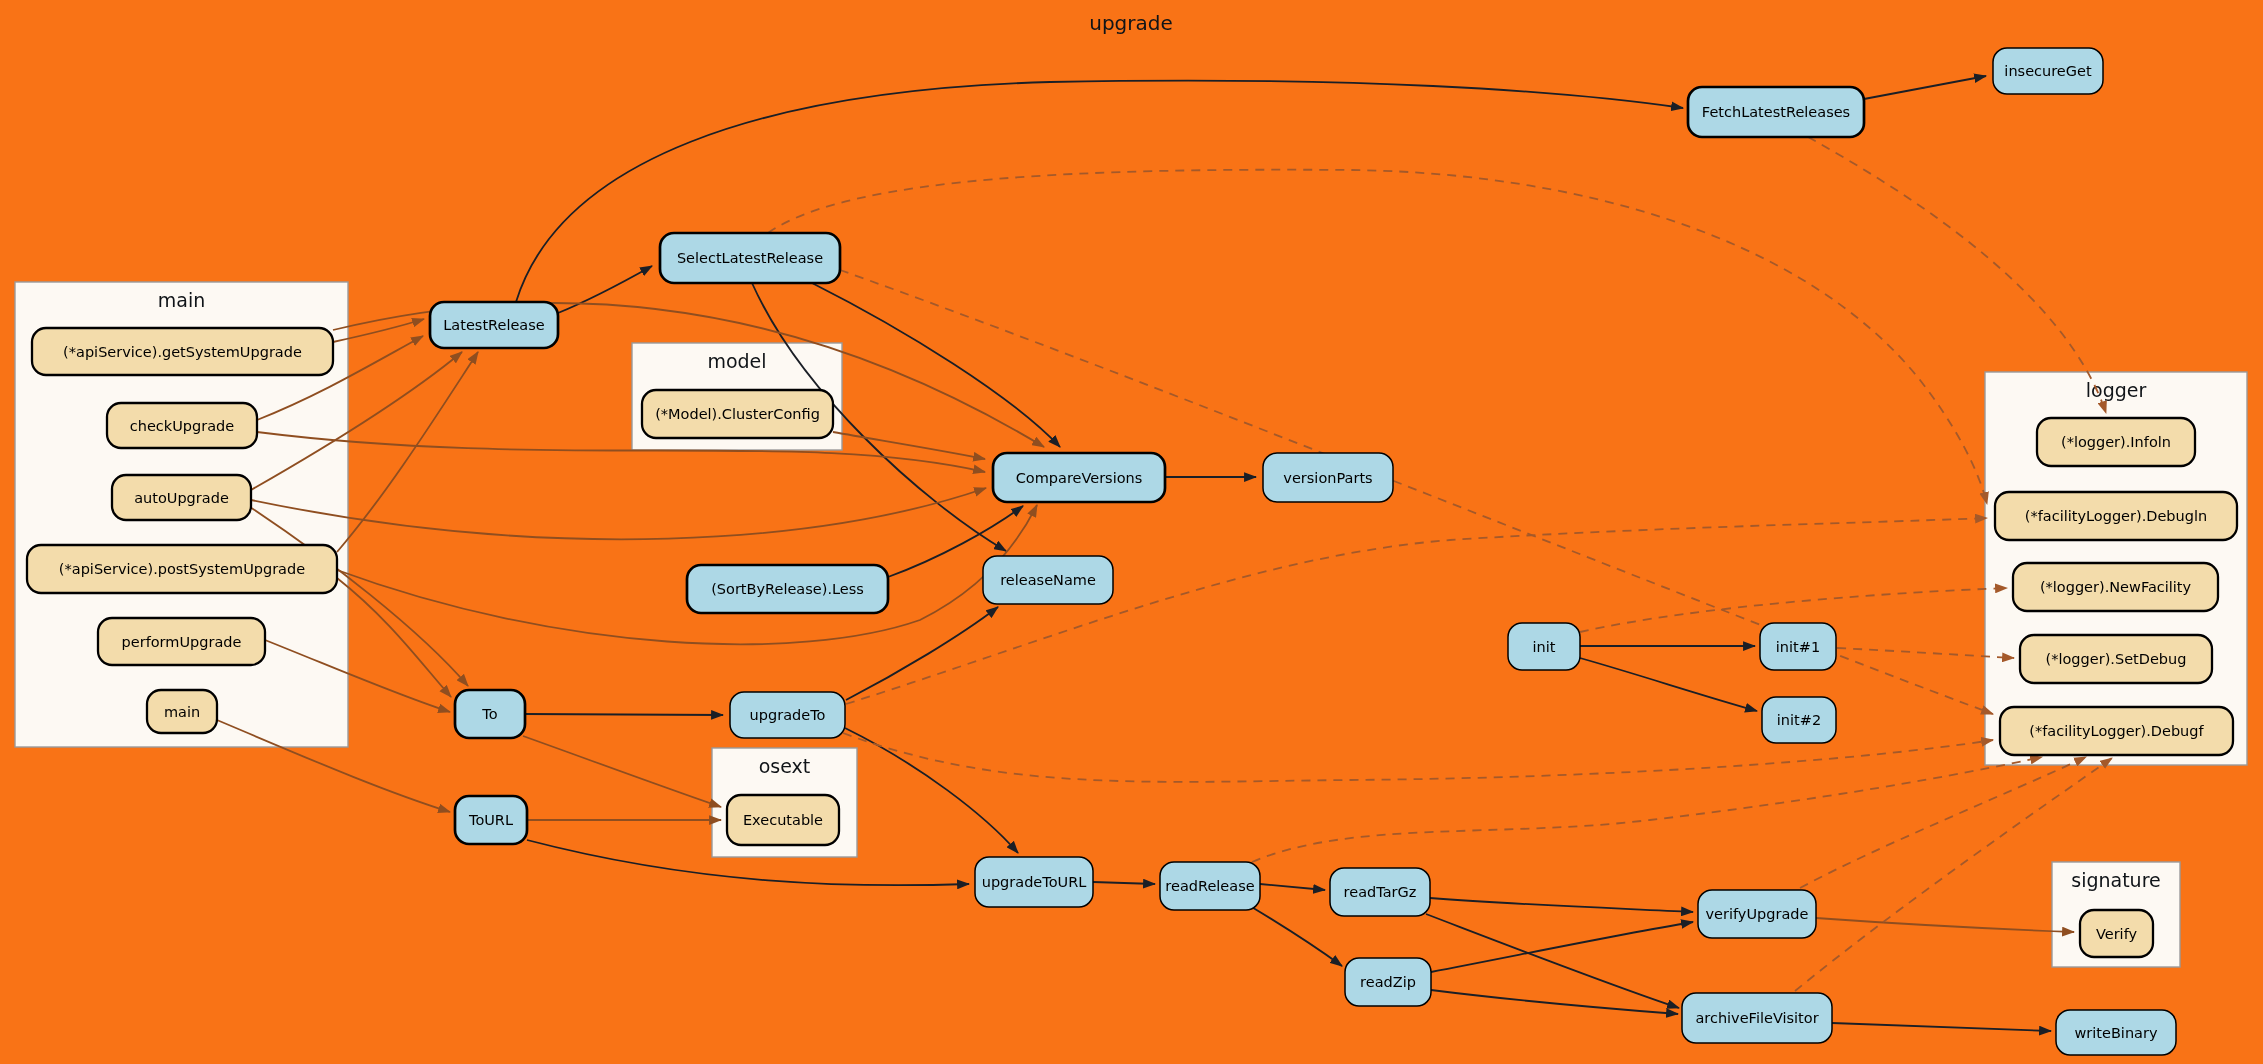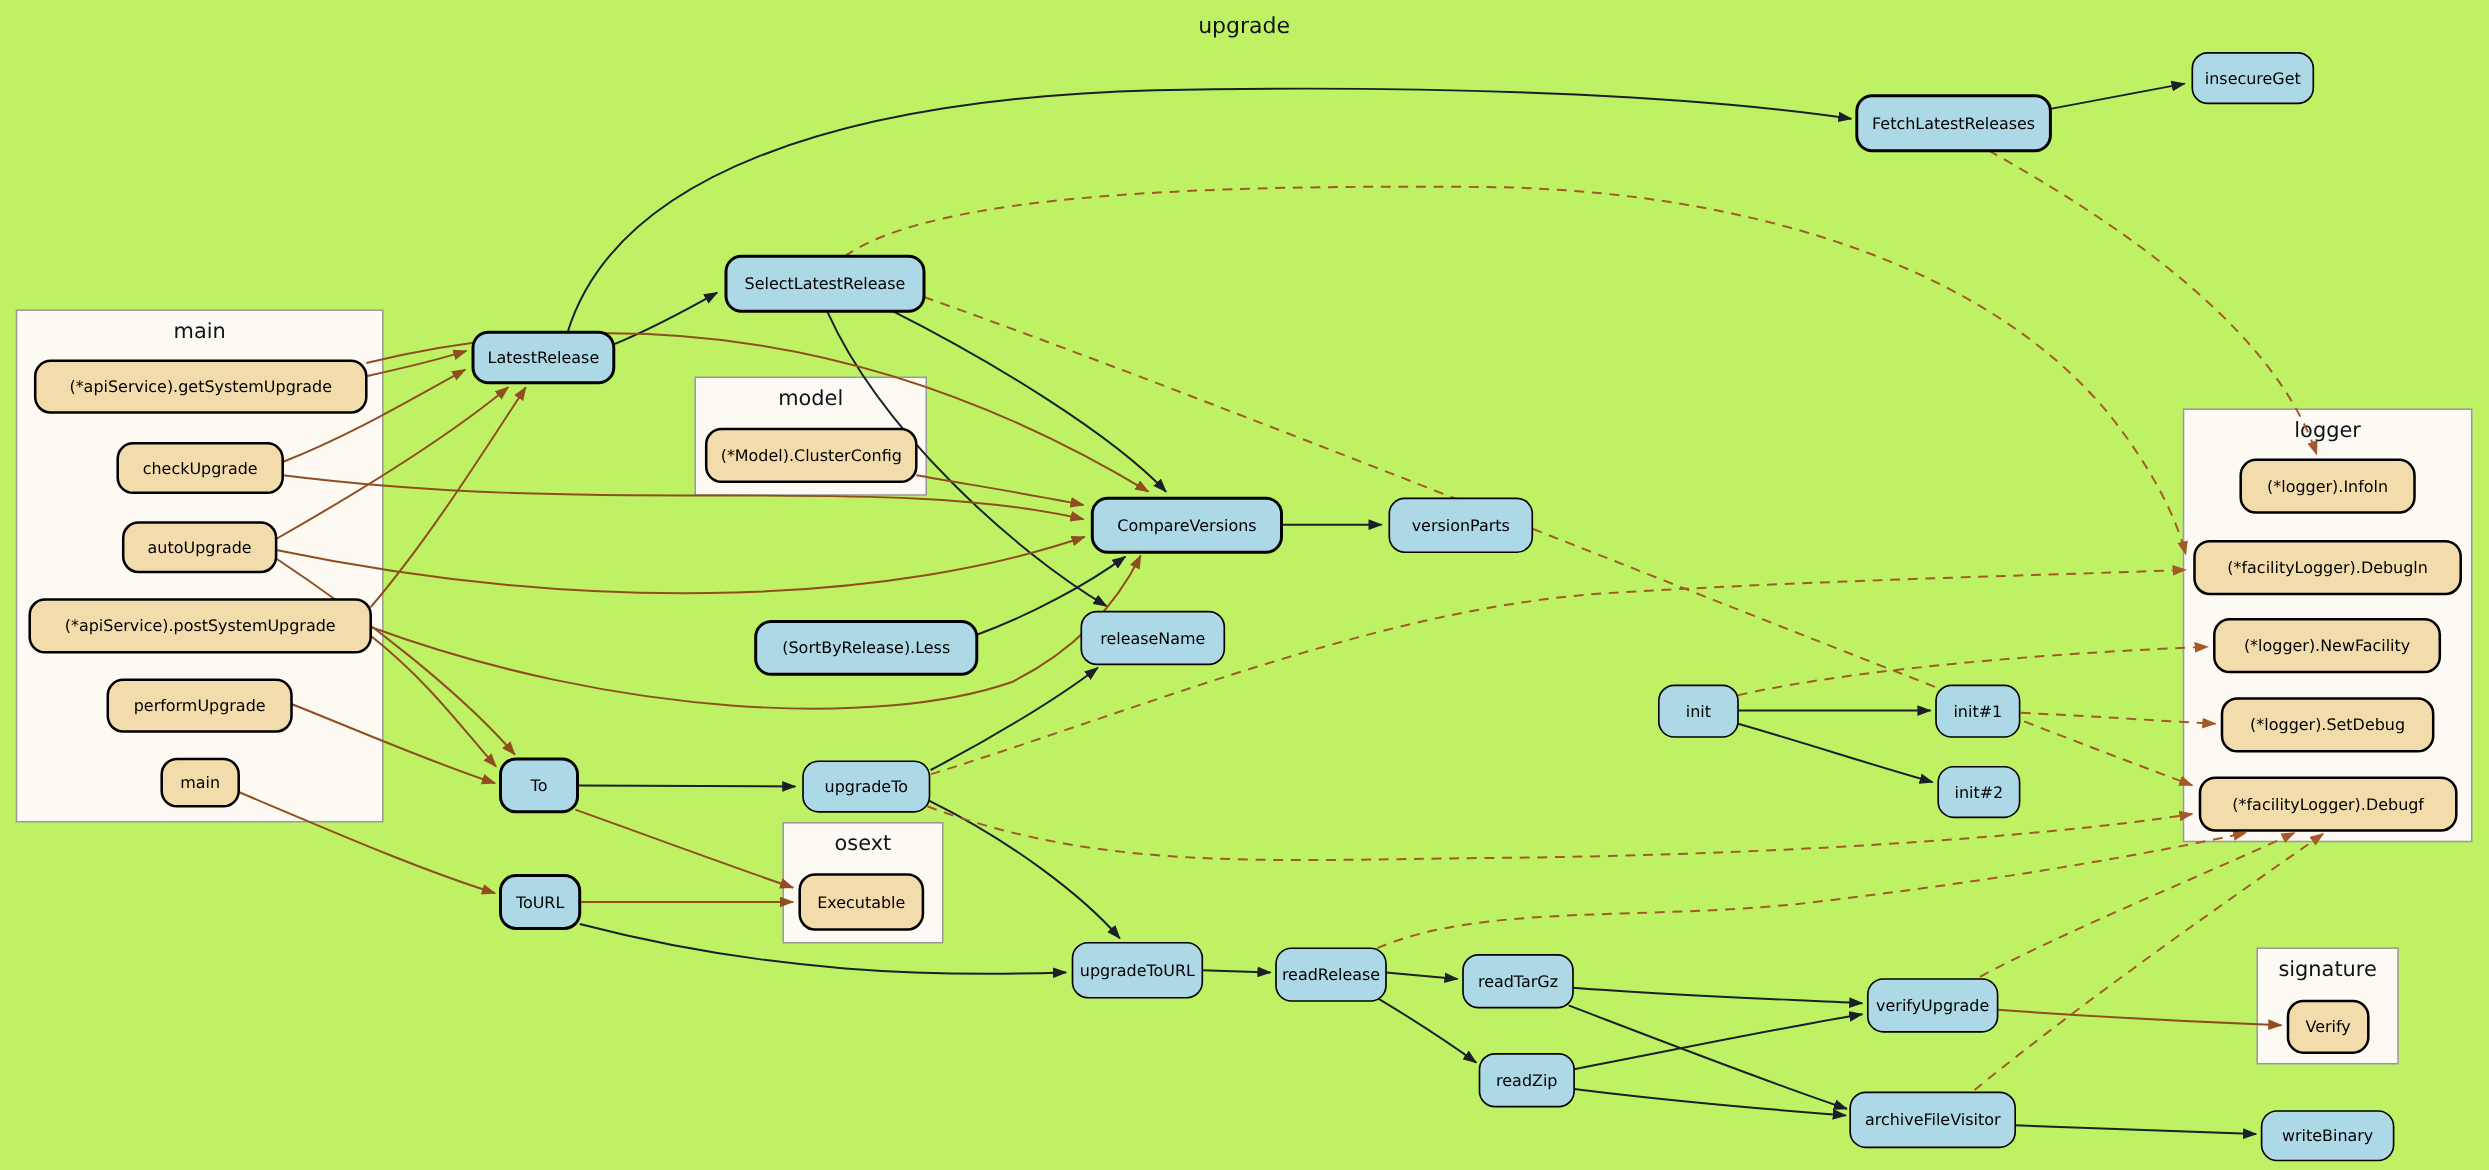--- a/index.html
+++ b/index.html
@@ -1,16 +1,16 @@
 <!DOCTYPE html>
 <html><head>
 <meta charset="utf-8">
 <style>
   html,body{margin:0;padding:0;background:#e8f2fb;}
-  .stage{position:relative;width:2263px;height:1064px;background:#bef264;overflow:hidden;
+  .stage{position:relative;width:2263px;height:1064px;background:#f97316;overflow:hidden;
          font-family:"DejaVu Sans",sans-serif;}
   svg{display:block;}
   .graph-title{font-size:20px;fill:#101418;}
   .cluster-box{fill:#fdf9f3;stroke:#9a9a9a;stroke-width:1.4;}
   .cluster-label{font-size:19px;fill:#101418;text-anchor:middle;}
   .node-label{font-size:14.5px;fill:#000;text-anchor:middle;}
   .edge{fill:none;}
   .edge.black{stroke:#1b1f26;stroke-width:1.8;}
   .edge.brown{stroke:#8f4e20;stroke-width:1.8;}
   .edge.dashed{stroke:#a4592a;stroke-width:1.8;stroke-dasharray:9 7;}

